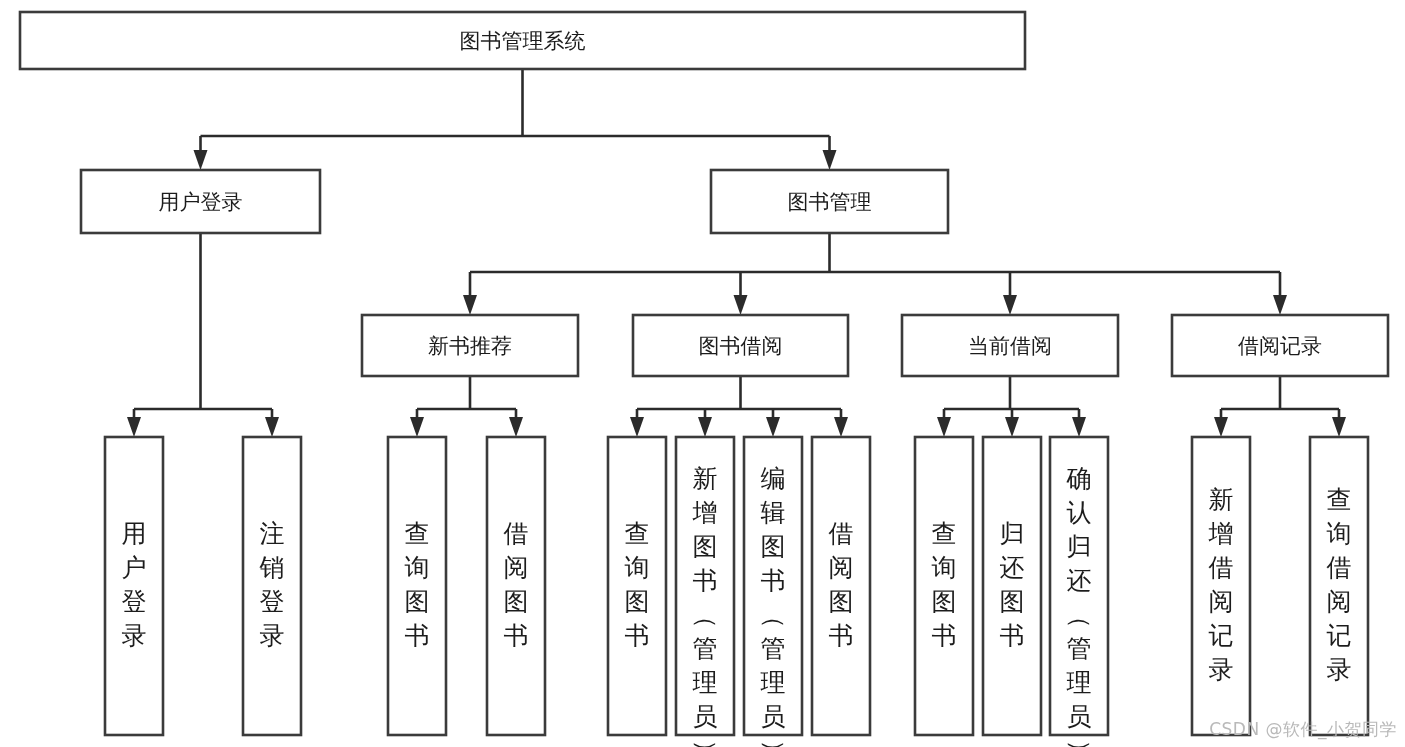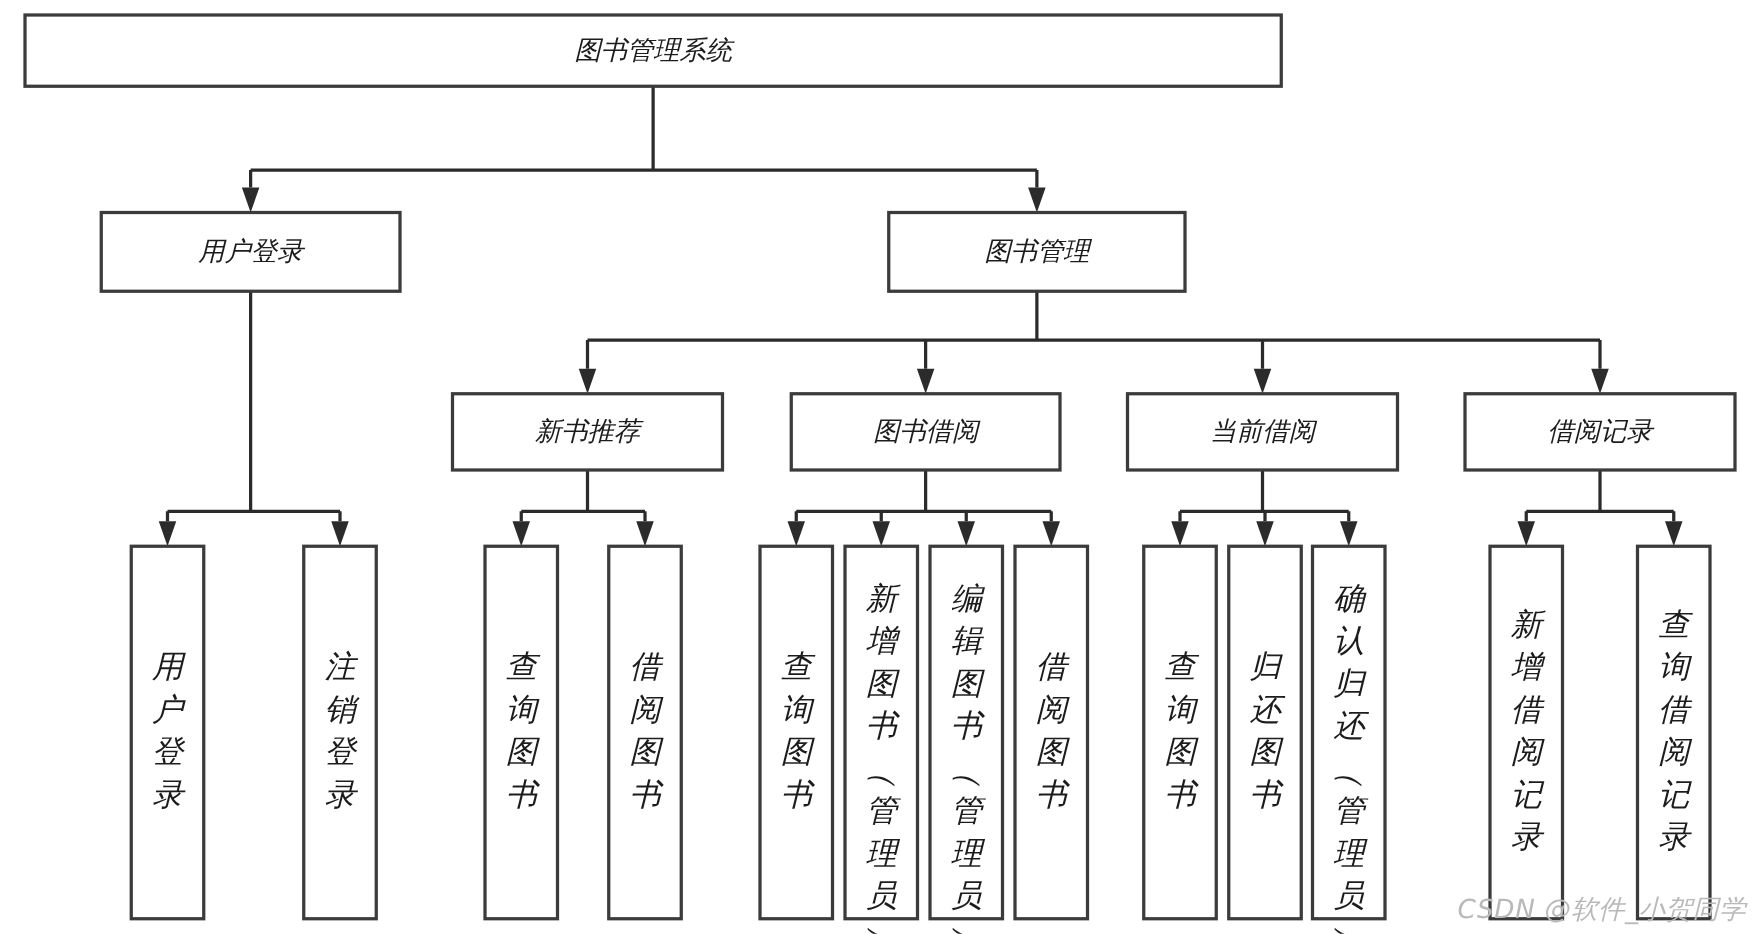--- a/index.html
+++ b/index.html
@@ -13,21 +13,20 @@
     font-family: "DejaVu Sans", "Liberation Sans", sans-serif;
     overflow: hidden;
     position: relative;
   }
   #diagram-root {
     position: absolute;
     left: 0;
     top: 0;
     width: 1405px;
     height: 747px;
-    font-style: italic;
   }
   svg#tree-svg {
     position: absolute;
     left: 0;
     top: 0;
     width: 1405px;
     height: 747px;
     display: block;
   }
   .node-box {
@@ -57,21 +56,21 @@
     font-size: 25px;
     fill: #1c1c1c;
     text-anchor: middle;
     dominant-baseline: middle;
   }
   .watermark-text {
     position: absolute;
     right: 8px;
     bottom: 6px;
     font-family: "DejaVu Sans", "Liberation Sans", sans-serif;
-    font-size: 21px;
+    font-size: 17px;
     color: #b9b9b9;
     letter-spacing: 0.5px;
     white-space: nowrap;
     user-select: none;
   }
 </style>
 </head>
 <body>
 
 <div id="diagram-root">

